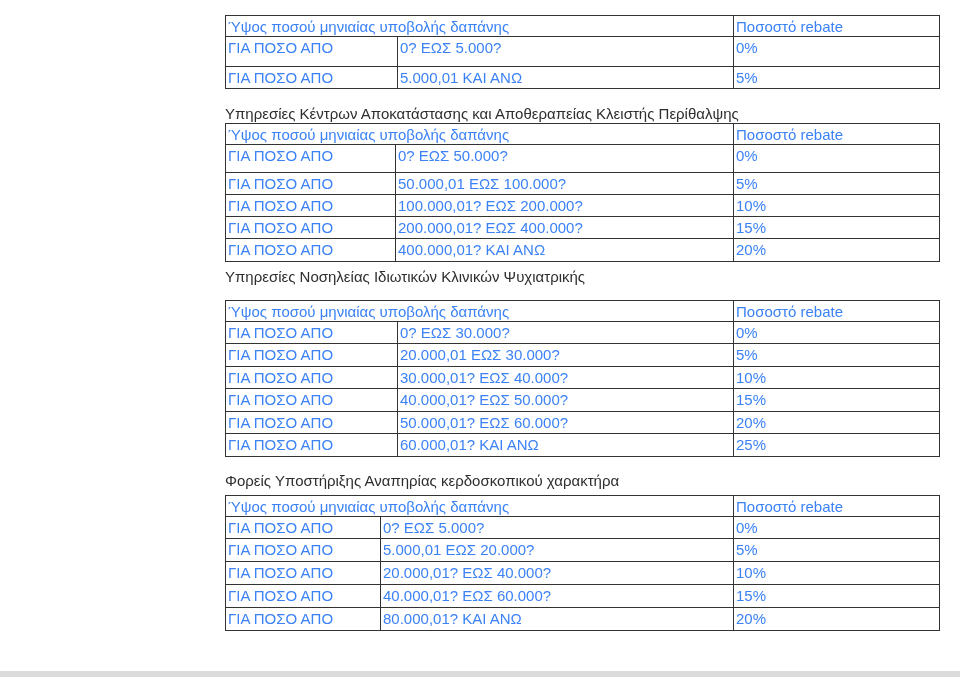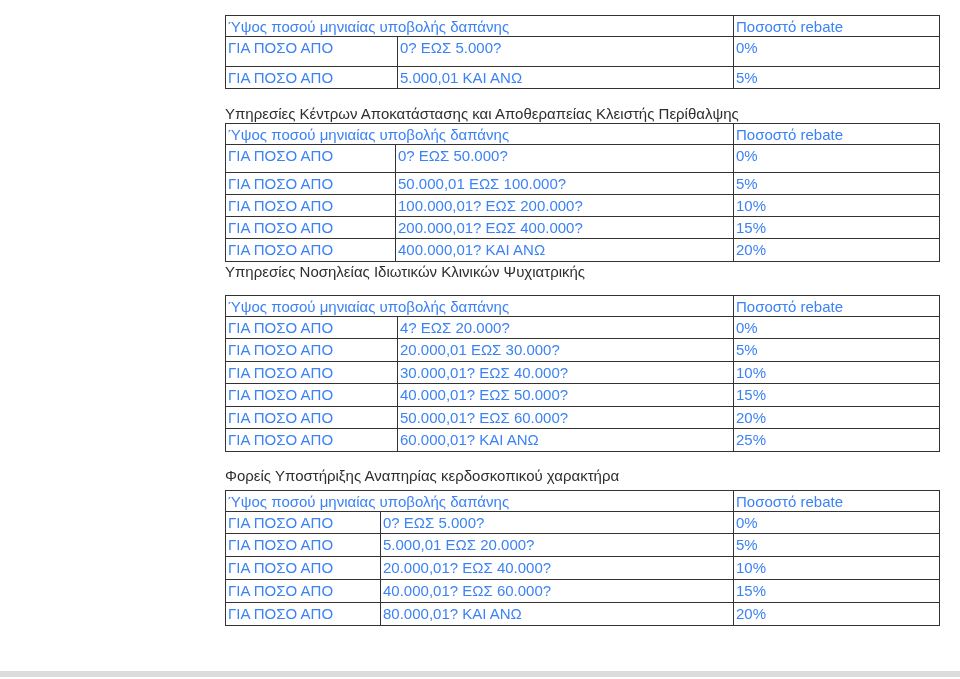--- a/index.html
+++ b/index.html
@@ -38,21 +38,21 @@
   table.t2 { margin-top: 0; }
   table.t3 { margin-top: 0; }
   table.t4 { margin-top: 0; }
   .section-title {
     font-size: 15px;
     line-height: 19px;
     color: #2e2e2e;
     margin: 0;
   }
   .title-1 { margin-top: 15px; }
-  .title-2 {  margin-bottom: 14px; }
+  .title-2 { margin-top: 5px;  margin-bottom: 14px; }
   .title-3 { margin-top: 14px; margin-bottom: 5px; }
   .bottom-divider {
     position: absolute;
     top: 671px;
     left: 0;
     width: 960px;
     height: 6px;
     background: #dcdcdc;
   }
 </style>
@@ -134,21 +134,21 @@
         <col style="width:336px">
         <col style="width:206px">
       </colgroup>
     <tbody>
       <tr style="height:20px">
         <td colspan="2">Ύψος ποσού μηνιαίας υποβολής δαπάνης</td>
         <td>Ποσοστό rebate</td>
       </tr>
       <tr style="height:22px">
         <td>ΓΙΑ ΠΟΣΟ ΑΠΟ</td>
-        <td>4? ΕΩΣ 20.000?</td>
+        <td>0? ΕΩΣ 30.000?</td>
         <td>0%</td>
       </tr>
       <tr style="height:23px">
         <td>ΓΙΑ ΠΟΣΟ ΑΠΟ</td>
         <td>20.000,01 ΕΩΣ 30.000?</td>
         <td>5%</td>
       </tr>
       <tr style="height:22px">
         <td>ΓΙΑ ΠΟΣΟ ΑΠΟ</td>
         <td>30.000,01? ΕΩΣ 40.000?</td>

